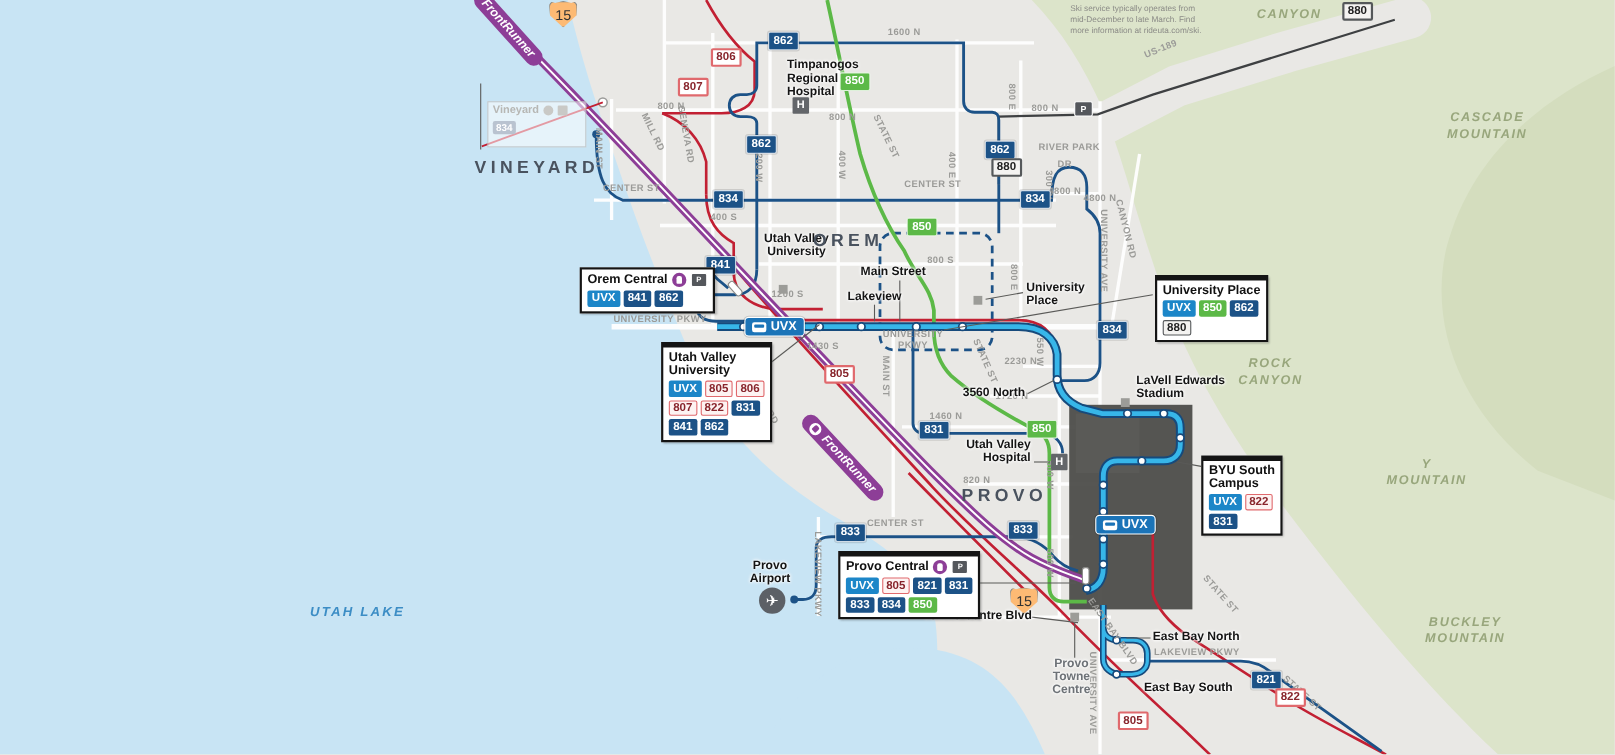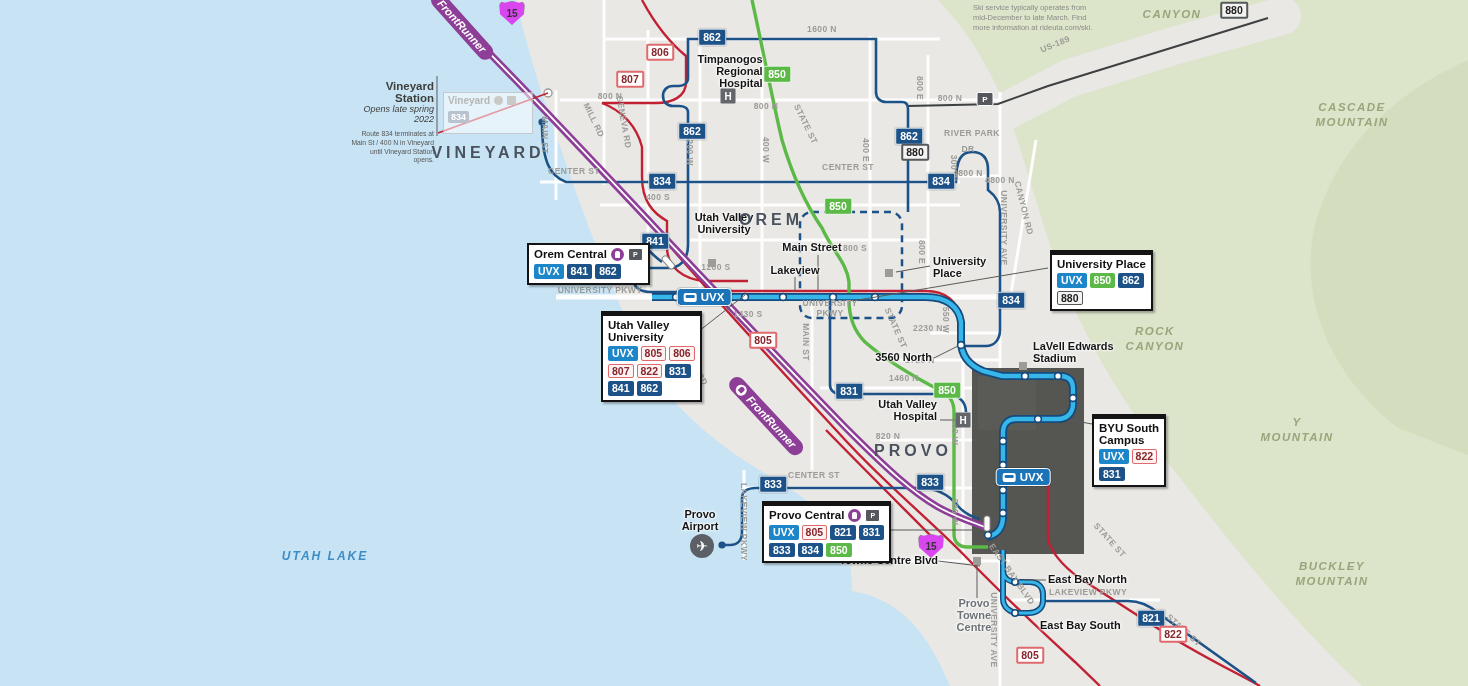--- a/index.html
+++ b/index.html
@@ -56,22 +56,22 @@
   .sbox .ttl{font-size:11.5px;font-weight:bold;color:#111;line-height:1.05;white-space:pre-line;
              display:flex;align-items:center;gap:4px;margin-bottom:3px;}
   .sbox .brow{display:flex;gap:3px;margin-top:3px;}
   .sbox .bb{font-size:10.5px;font-weight:bold;line-height:1;padding:2px 4px;border-radius:2px;}
   .bb.navy{background:#1c5287;color:#fff;}
   .bb.red{background:#fdf3f2;color:#88252c;border:1.5px solid #e0696d;padding:1px 3px;}
   .bb.green{background:#5cb947;color:#fff;}
   .bb.gray{background:#f4f3f1;color:#222;border:1.5px solid #55585a;padding:1px 3px;}
   .bb.uvx{background:#1c86c8;color:#fff;}
   
-  .shield{position:absolute;transform:translate(-50%,-50%);width:24px;height:22px;background:#d946ef;
-          border:1.5px solid #8b8b88;color:#333;font-size:10px;font-weight:bold;
+  .shield{position:absolute;transform:translate(-50%,-50%);width:24px;height:22px;background:#fdba74;
+          border:1.5px solid #8b8b88;color:#333;font-size:13px;font-weight:normal;
           display:flex;align-items:center;justify-content:center;
           clip-path:polygon(50% 0,78% 7%,100% 0,96% 55%,50% 100%,4% 55%,0 0,22% 7%);border-radius:5px;}
   
   .ski-note{position:absolute;left:973px;top:3px;width:128px;font-size:7.5px;line-height:1.3;color:#8b8b87;}
   .vy-note{position:absolute;left:348px;top:80px;width:86px;text-align:right;}
   .vy-note .t1{font-size:11.5px;font-weight:bold;color:#3e3e3c;}
   .vy-note .t2{font-size:9px;font-style:italic;color:#3e3e3c;margin-bottom:6px;}
   .vy-note .t3{font-size:6.8px;color:#55555:;color:#555;line-height:1.3;}
   .ghost{position:absolute;left:443px;top:92px;width:80px;height:36px;background:rgba(255,255,255,.55);
          border:1px solid rgba(160,160,160,.5);padding:2px 4px;}
@@ -227,25 +227,20 @@
       <path d="M940,420 L955,420"></path>
         <path d="M930,266 L896,272"></path>
         <path d="M977,566 L977,598"></path>
       <path d="M437,76 L437,136"></path>
     </g>
     <line x1="438" y1="133" x2="548" y2="93" stroke="#c22033" stroke-width="1.6"></line>
   </svg>
 
   <div class="ski-note">Ski service typically operates from mid-December to late March. Find more information at rideuta.com/ski.</div>
 
-  <div class="vy-note">
-    <div class="t1">Vineyard Station</div>
-    <div class="t2">Opens late spring 2022</div>
-    <div class="t3">Route 834 terminates at Main St / 400 N in Vineyard until Vineyard Station opens.</div>
-  </div>
 
   <div class="ghost">
     <div class="gt">
       <span>Vineyard</span>
       <span class="gico"></span>
       <span class="gico sqr"></span>
     </div>
     <span class="gb">834</span>
   </div>
 
@@ -261,39 +256,39 @@
       <div class="street" style="text-align: center; left: 545px; top: 135px; transform: translate(-50%, -50%) rotate(90deg);">MAIN ST</div>
       <div class="street" style="text-align: center; left: 690px; top: 150px; transform: translate(-50%, -50%) rotate(90deg);">1200 W</div>
       <div class="street" style="text-align: center; left: 766px; top: 150px; transform: translate(-50%, -50%) rotate(90deg);">400 W</div>
       <div class="street" style="text-align: center; left: 806px; top: 124px; transform: translate(-50%, -50%) rotate(64deg);">STATE ST</div>
       <div class="street" style="text-align: center; left: 866px; top: 150px; transform: translate(-50%, -50%) rotate(90deg);">400 E</div>
       <div class="street" style="text-align: center; left: 920px; top: 88px; transform: translate(-50%, -50%) rotate(90deg);">800 E</div>
       <div class="street" style="text-align: center; left: 922px; top: 252px; transform: translate(-50%, -50%) rotate(90deg);">800 E</div>
       <div class="street" style="text-align: center; left: 574px; top: 171px; transform: translate(-50%, -50%) rotate(0deg);">CENTER ST</div>
       <div class="street" style="text-align: center; left: 848px; top: 167px; transform: translate(-50%, -50%) rotate(0deg);">CENTER ST</div>
       <div class="street" style="text-align: center; left: 658px; top: 197px; transform: translate(-50%, -50%) rotate(0deg);">400 S</div>
-      <div class="street" style="left: 855px; top: 248px; transform: translate(-50%, -50%) rotate(0deg);">800 S</div>
+      <div class="street" style="left: 855px; top: 236px; transform: translate(-50%, -50%) rotate(0deg);">800 S</div>
       <div class="street" style="text-align: center; left: 972px; top: 133px; transform: translate(-50%, -50%) rotate(0deg);">RIVER PARK</div>
       <div class="street" style="text-align: center; left: 968px; top: 149px; transform: translate(-50%, -50%) rotate(0deg);">DR</div>
       <div class="street" style="text-align: center; left: 968px; top: 173px; transform: translate(-50%, -50%) rotate(0deg);">4800 N</div>
       <div class="street" style="text-align: center; left: 954px; top: 168px; transform: translate(-50%, -50%) rotate(90deg);">300 W</div>
       <div class="street" style="text-align: center; left: 1024px; top: 208px; transform: translate(-50%, -50%) rotate(76deg);">CANYON RD</div>
       <div class="street" style="text-align: center; left: 1004px; top: 228px; transform: translate(-50%, -50%) rotate(90deg);">UNIVERSITY AVE</div>
       <div class="street" style="text-align: center; left: 600px; top: 290px; transform: translate(-50%, -50%) rotate(0deg);">UNIVERSITY PKWY</div>
       <div class="street" style="text-align: center; left: 716px; top: 267px; transform: translate(-50%, -50%) rotate(0deg);">1200 S</div>
       <div class="street" style="text-align: center; left: 748px; top: 314px; transform: translate(-50%, -50%) rotate(0deg);">1430 S</div>
       <div class="street" style="text-align: center; left: 692px; top: 362px; transform: translate(-50%, -50%) rotate(58deg);">GENEVA RD</div>
       <div class="street" style="text-align: center; left: 806px; top: 342px; transform: translate(-50%, -50%) rotate(90deg);">MAIN ST</div>
       <div class="street" style="text-align: center; left: 830px; top: 308px; transform: translate(-50%, -50%) rotate(0deg);">UNIVERSITY
 PKWY</div>
       <div class="street" style="text-align: center; left: 896px; top: 328px; transform: translate(-50%, -50%) rotate(66deg);">STATE ST</div>
       <div class="street" style="text-align: center; left: 946px; top: 320px; transform: translate(-50%, -50%) rotate(90deg);">550 W</div>
       <div class="street" style="text-align: left; left: 928px; top: 328px; transform: translate(-50%, -50%) rotate(0deg);">2230 N</div>
       <div class="street" style="text-align: center; left: 920px; top: 360px; transform: translate(-50%, -50%) rotate(0deg);">1720 N</div>
-      <div class="street" style="text-align: left; left: 860px; top: 378px; transform: translate(-50%, -50%) rotate(0deg); margin-left: 44px;">1460 N</div>
+      <div class="street" style="text-align: left; left: 860px; top: 378px; transform: translate(-50%, -50%) rotate(0deg);">1460 N</div>
       <div class="street" style="text-align: center; left: 888px; top: 436px; transform: translate(-50%, -50%) rotate(0deg);">820 N</div>
       <div class="street" style="text-align: center; left: 955px; top: 432px; transform: translate(-50%, -50%) rotate(90deg);">500 W</div>
       <div class="street" style="text-align: center; left: 955px; top: 512px; transform: translate(-50%, -50%) rotate(90deg);">500 W</div>
       <div class="street" style="text-align: center; left: 814px; top: 475px; transform: translate(-50%, -50%) rotate(0deg);">CENTER ST</div>
       <div class="street" style="text-align: center; left: 744px; top: 522px; transform: translate(-50%, -50%) rotate(90deg);">LAKEVIEW PKWY</div>
       <div class="street" style="text-align: center; left: 1088px; top: 592px; transform: translate(-50%, -50%) rotate(0deg);">LAKEVIEW PKWY</div>
       <div class="street" style="text-align: center; left: 1012px; top: 574px; transform: translate(-50%, -50%) rotate(55deg);">EAST BAY BLVD</div>
       <div class="street" style="text-align: center; left: 1110px; top: 540px; transform: translate(-50%, -50%) rotate(48deg);">STATE ST</div>
       <div class="street" style="text-align: center; left: 1184px; top: 630px; transform: translate(-50%, -50%) rotate(42deg);">STATE ST</div>
       <div class="street" style="text-align: center; left: 994px; top: 630px; transform: translate(-50%, -50%) rotate(90deg);">UNIVERSITY AVE</div>
@@ -327,21 +322,21 @@
         <div class="bus-icon"></div>
         <span>UVX</span>
       </div>
       <div class="fr-band" style="left: 462px; top: 26px; transform: translate(-50%, -50%) rotate(48deg);">
         <span>FrontRunner</span>
       </div>
       <div class="fr-band" style="left: 766px; top: 416px; transform: translate(-50%, -50%) rotate(47deg);">
         <div class="fr-circ"></div>
         <span>FrontRunner</span>
       </div>
-      <div class="stn" style="text-align: right; left: 730px; top: 72px; transform: translate(-50%, -50%);">Timpanogos
+      <div class="stn" style="text-align: left; left: 748px; top: 72px; transform: translate(-50%, -50%);">Timpanogos
 Regional
 Hospital</div>
       <div class="stn" style="text-align: center; left: 724px; top: 224px; transform: translate(-50%, -50%);">Utah Valley
 University</div>
       <div class="stn" style="text-align: left; left: 933px; top: 268px; transform: translate(0px, -50%);">University
 Place</div>
       <div class="stn" style="text-align: left; left: 812px; top: 248px; transform: translate(-50%, -50%);">Main Street</div>
       <div class="stn" style="text-align: center; left: 795px; top: 271px; transform: translate(-50%, -50%);">Lakeview</div>
       <div class="stn" style="text-align: right; left: 932px; top: 358px; transform: translate(-100%, -50%);">3560 North</div>
       <div class="stn" style="text-align: left; left: 1033px; top: 353px; transform: translate(0px, -50%);">LaVell Edwards

